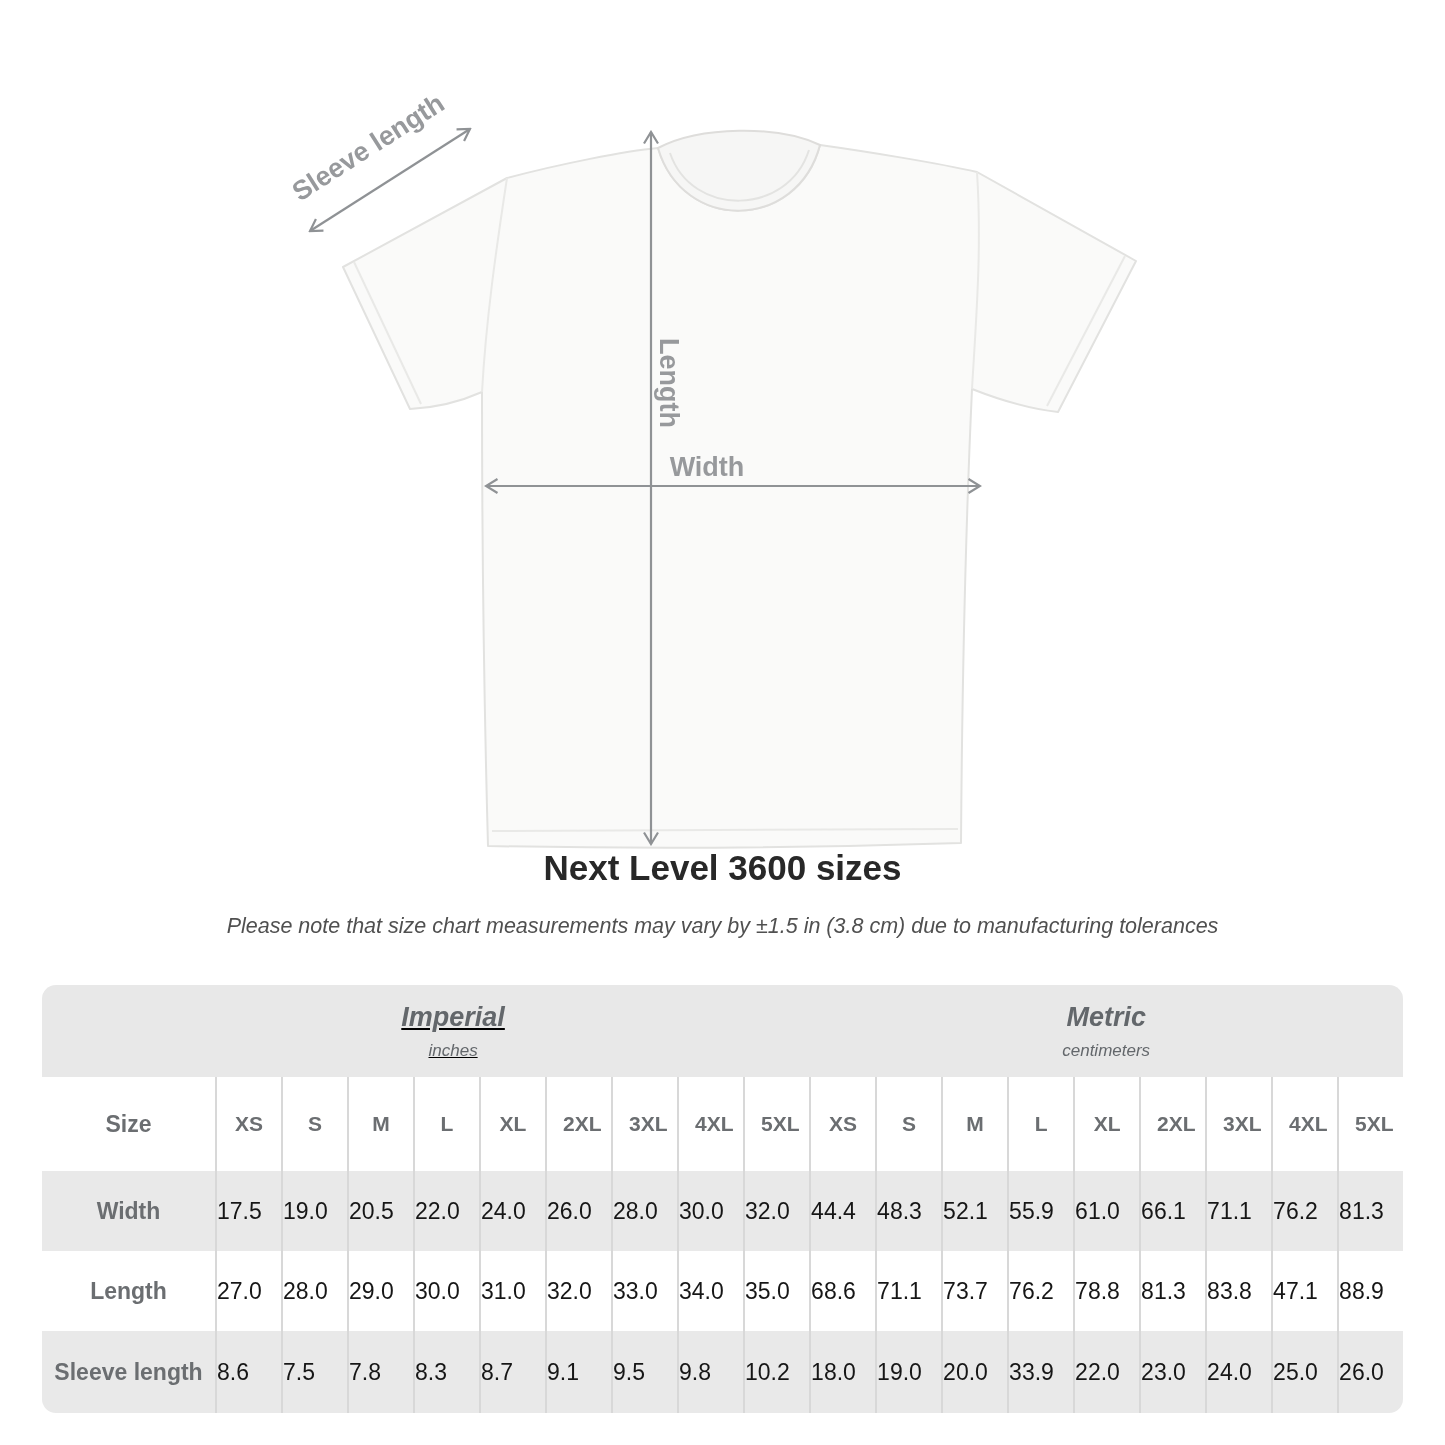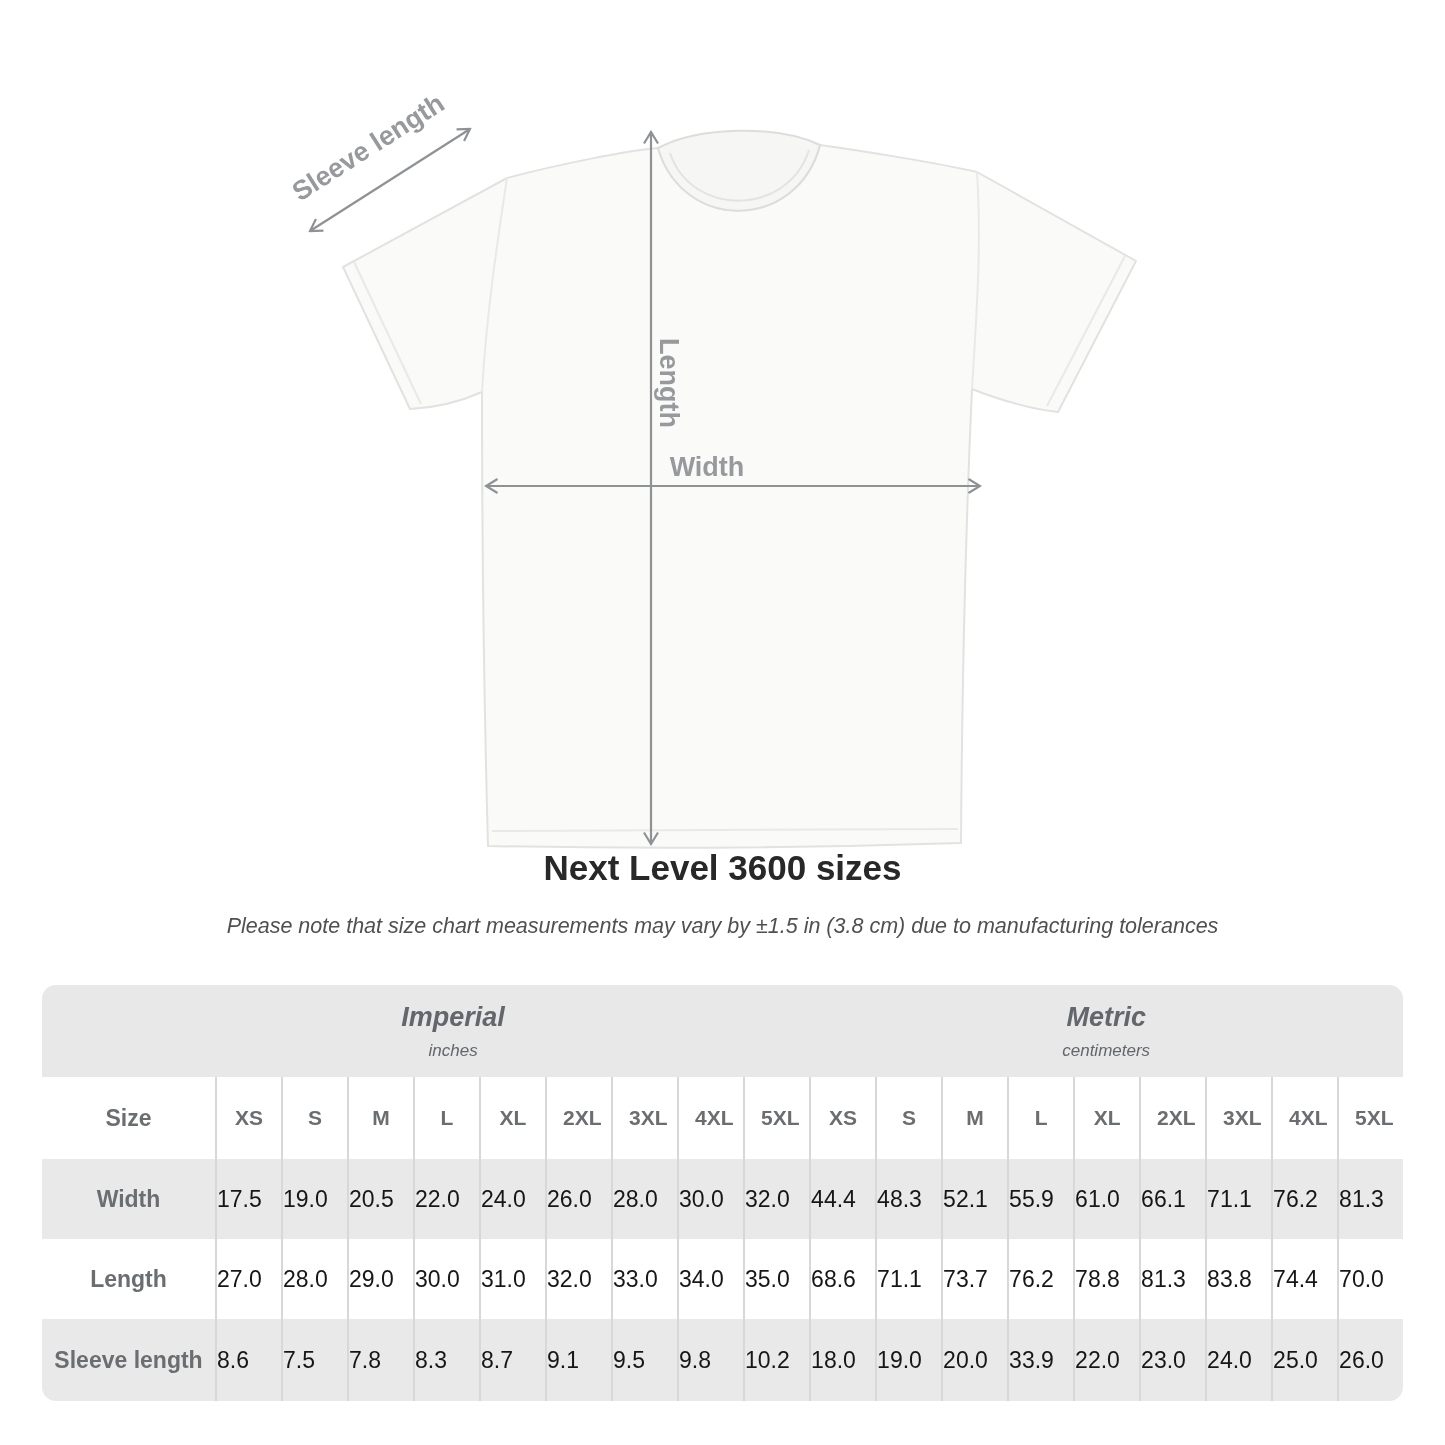--- a/index.html
+++ b/index.html
@@ -26,25 +26,25 @@
   }
   
   .table-wrap{
     position:absolute;left:42px;top:985px;width:1361px;
     border-radius:14px;overflow:hidden;
   }
   table.sizes{
     width:1361px;border-collapse:separate;border-spacing:0;table-layout:fixed;
   }
   tr.band-row{height:92px;}
-  tr.size-row{height:82px;}
+  tr.size-row{height:94px;}
   tr.data-row{height:80px;}
   tr.data-row.last{height:82px;}
   td.band-cell{background:#e8e8e8;text-align:center;vertical-align:middle;padding:0;}
-  td.band-cell.imperial{padding-left:55px;}
+  td.band-cell.imperial{padding-left:55px;text-decoration:underline;}
   .g-name{font-size:27px;font-weight:bold;font-style:italic;color:#63676b;line-height:30px;margin-top:2px;}
   .g-unit{font-size:17px;font-style:italic;color:#63676b;line-height:24px;margin-top:7px;}
   th.lbl{
     font-size:23px;font-weight:bold;color:#6b6e71;text-align:center;vertical-align:middle;padding:0;
   }
   th.hc{
     font-size:21px;font-weight:bold;color:#6b6e71;text-align:center;vertical-align:middle;
     border-left:2px solid #d8d8d8;padding:16px;
   }
   td.val{
@@ -194,22 +194,22 @@
         <td class="val">33.0</td>
         <td class="val">34.0</td>
         <td class="val">35.0</td>
         <td class="val">68.6</td>
         <td class="val">71.1</td>
         <td class="val">73.7</td>
         <td class="val">76.2</td>
         <td class="val">78.8</td>
         <td class="val">81.3</td>
         <td class="val">83.8</td>
-        <td class="val">74.4</td>
-        <td class="val">70.0</td>
+        <td class="val">47.1</td>
+        <td class="val">88.9</td>
       </tr>
 
       <tr class="data-row last stripe">
         <th class="lbl">Sleeve length</th>
         <td class="val">8.6</td>
         <td class="val">7.5</td>
         <td class="val">7.8</td>
         <td class="val">8.3</td>
         <td class="val">8.7</td>
         <td class="val">9.1</td>

